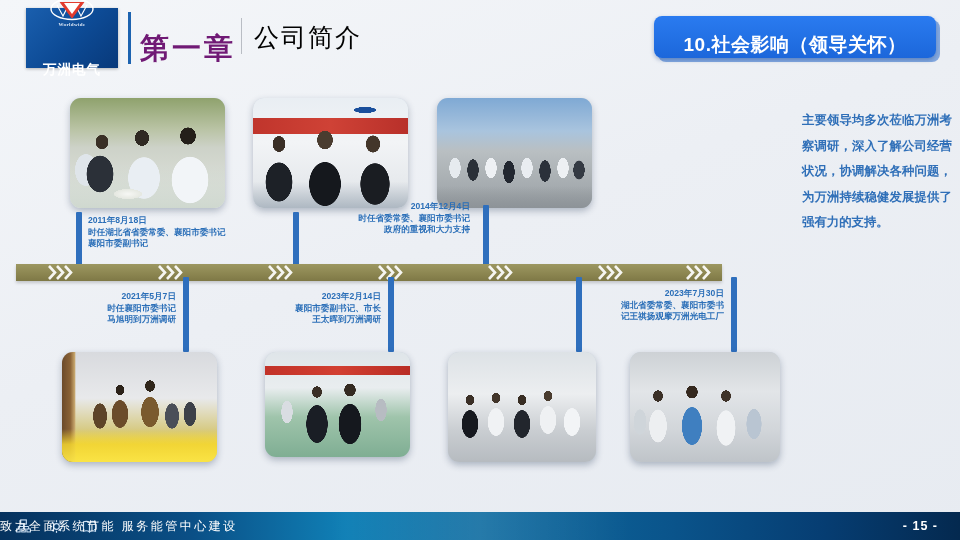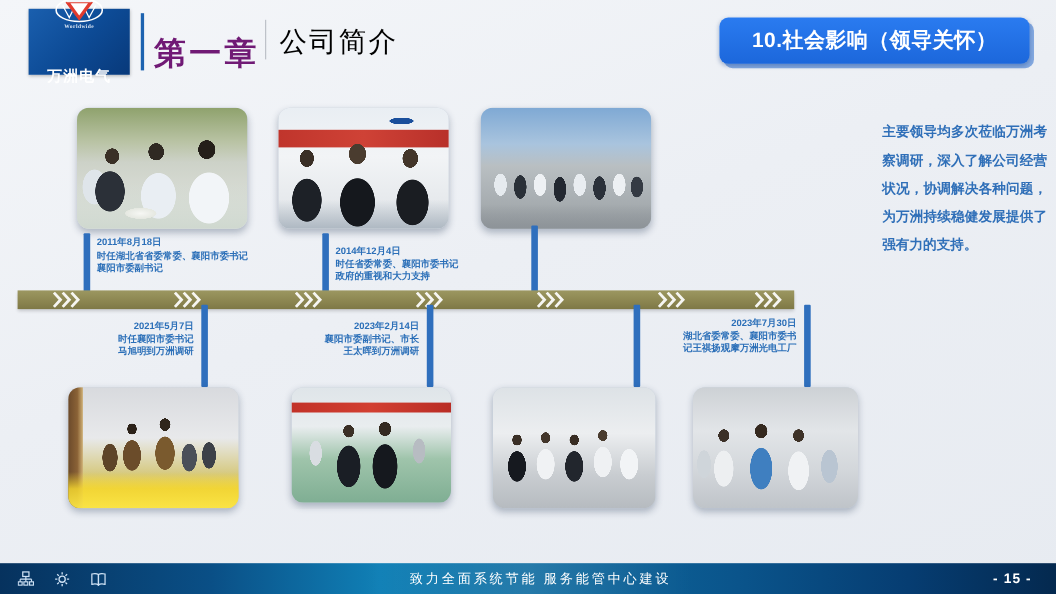--- a/index.html
+++ b/index.html
@@ -30,21 +30,21 @@
   .hdr-sub{position:absolute;left:254px;top:21px;font-size:25px;color:#000000;letter-spacing:2px;}
 
   .badge-wrap{position:absolute;right:24px;top:16px;}
   .badge-shadow{
     position:absolute;left:4px;top:4px;width:282px;height:42px;border-radius:8px;
     background:#2f6fd0;opacity:.55;
   }
   .badge{
     position:relative;width:282px;height:42px;border-radius:8px;
     background:linear-gradient(180deg,#2a7bf0 0%,#1c67db 100%);
-    display:flex;align-items:center;justify-content:center;
+    display:flex;align-items:flex-end;justify-content:center;
     box-shadow:0 2px 4px rgba(20,60,130,.35);
   }
   .badge span{color:#fff;font-size:19px;font-weight:bold;letter-spacing:.5px;}
 
   
   .timeline-bar{
     position:absolute;left:16px;top:264px;width:706px;height:17px;
     background:linear-gradient(180deg,#9c9761 0%,#8b8550 60%,#7e7846 100%);
     box-shadow:0 2px 3px rgba(0,0,0,.18);
   }
@@ -78,22 +78,22 @@
 
   
   .footer{
     position:absolute;left:0;bottom:0;width:960px;height:28px;
     background:linear-gradient(90deg,#06325e 0%,#0a4f86 20%,#1080b6 36%,#0d6ba0 50%,#0a548b 70%,#063d72 86%,#04294f 100%);
     display:flex;align-items:center;
   }
   .footer-icons{display:flex;gap:18px;margin-left:16px;align-items:center;}
   .footer-icons svg{display:block;}
   .footer-center{
-    position:absolute;left:0;right:0;text-align:center;color:#ffffff;
-    font-size:12px;letter-spacing:2.5px;padding-left:23px;
+    position:absolute;left:0;right:0;text-align:left;color:#ffffff;
+    font-size:12px;letter-spacing:2.5px;
   }
   .footer-page{
     position:absolute;right:22px;color:#ffffff;font-size:12.5px;letter-spacing:1px;font-weight:bold;
   }
   .footer-sheen{
     position:absolute;left:330px;bottom:0;width:300px;height:28px;
     background:linear-gradient(90deg,rgba(255,255,255,0) 0%,rgba(255,255,255,.10) 50%,rgba(255,255,255,0) 100%);
     pointer-events:none;
   }
 </style>
@@ -176,21 +176,21 @@
   </div>
 
   <div class="tl-stem" style="left:76px;top:212px;height:56px;"></div>
   <div class="caption cap-left" style="left:88px;top:215px;width:175px;">
     <span class="date">2011年8月18日</span>
     <span>时任湖北省省委常委、襄阳市委书记</span><br>
     <span>襄阳市委副书记</span>
   </div>
 
   <div class="tl-stem" style="left:293px;top:212px;height:56px;"></div>
-  <div class="caption cap-left" style="left:305px;top:223px;width:165px;">
+  <div class="caption cap-left" style="left:305px;top:201px;width:165px;text-align:right;">
     <span class="date">2014年12月4日</span>
     <span>时任省委常委、襄阳市委书记</span><br>
     <span>政府的重视和大力支持</span>
   </div>
 
   <div class="tl-stem" style="left:483px;top:205px;height:63px;"></div>
 
   <div class="timeline-bar"></div>
   <div class="chev" style="left:48px;">
       <svg width="28" height="15" viewBox="0 0 28 15">

